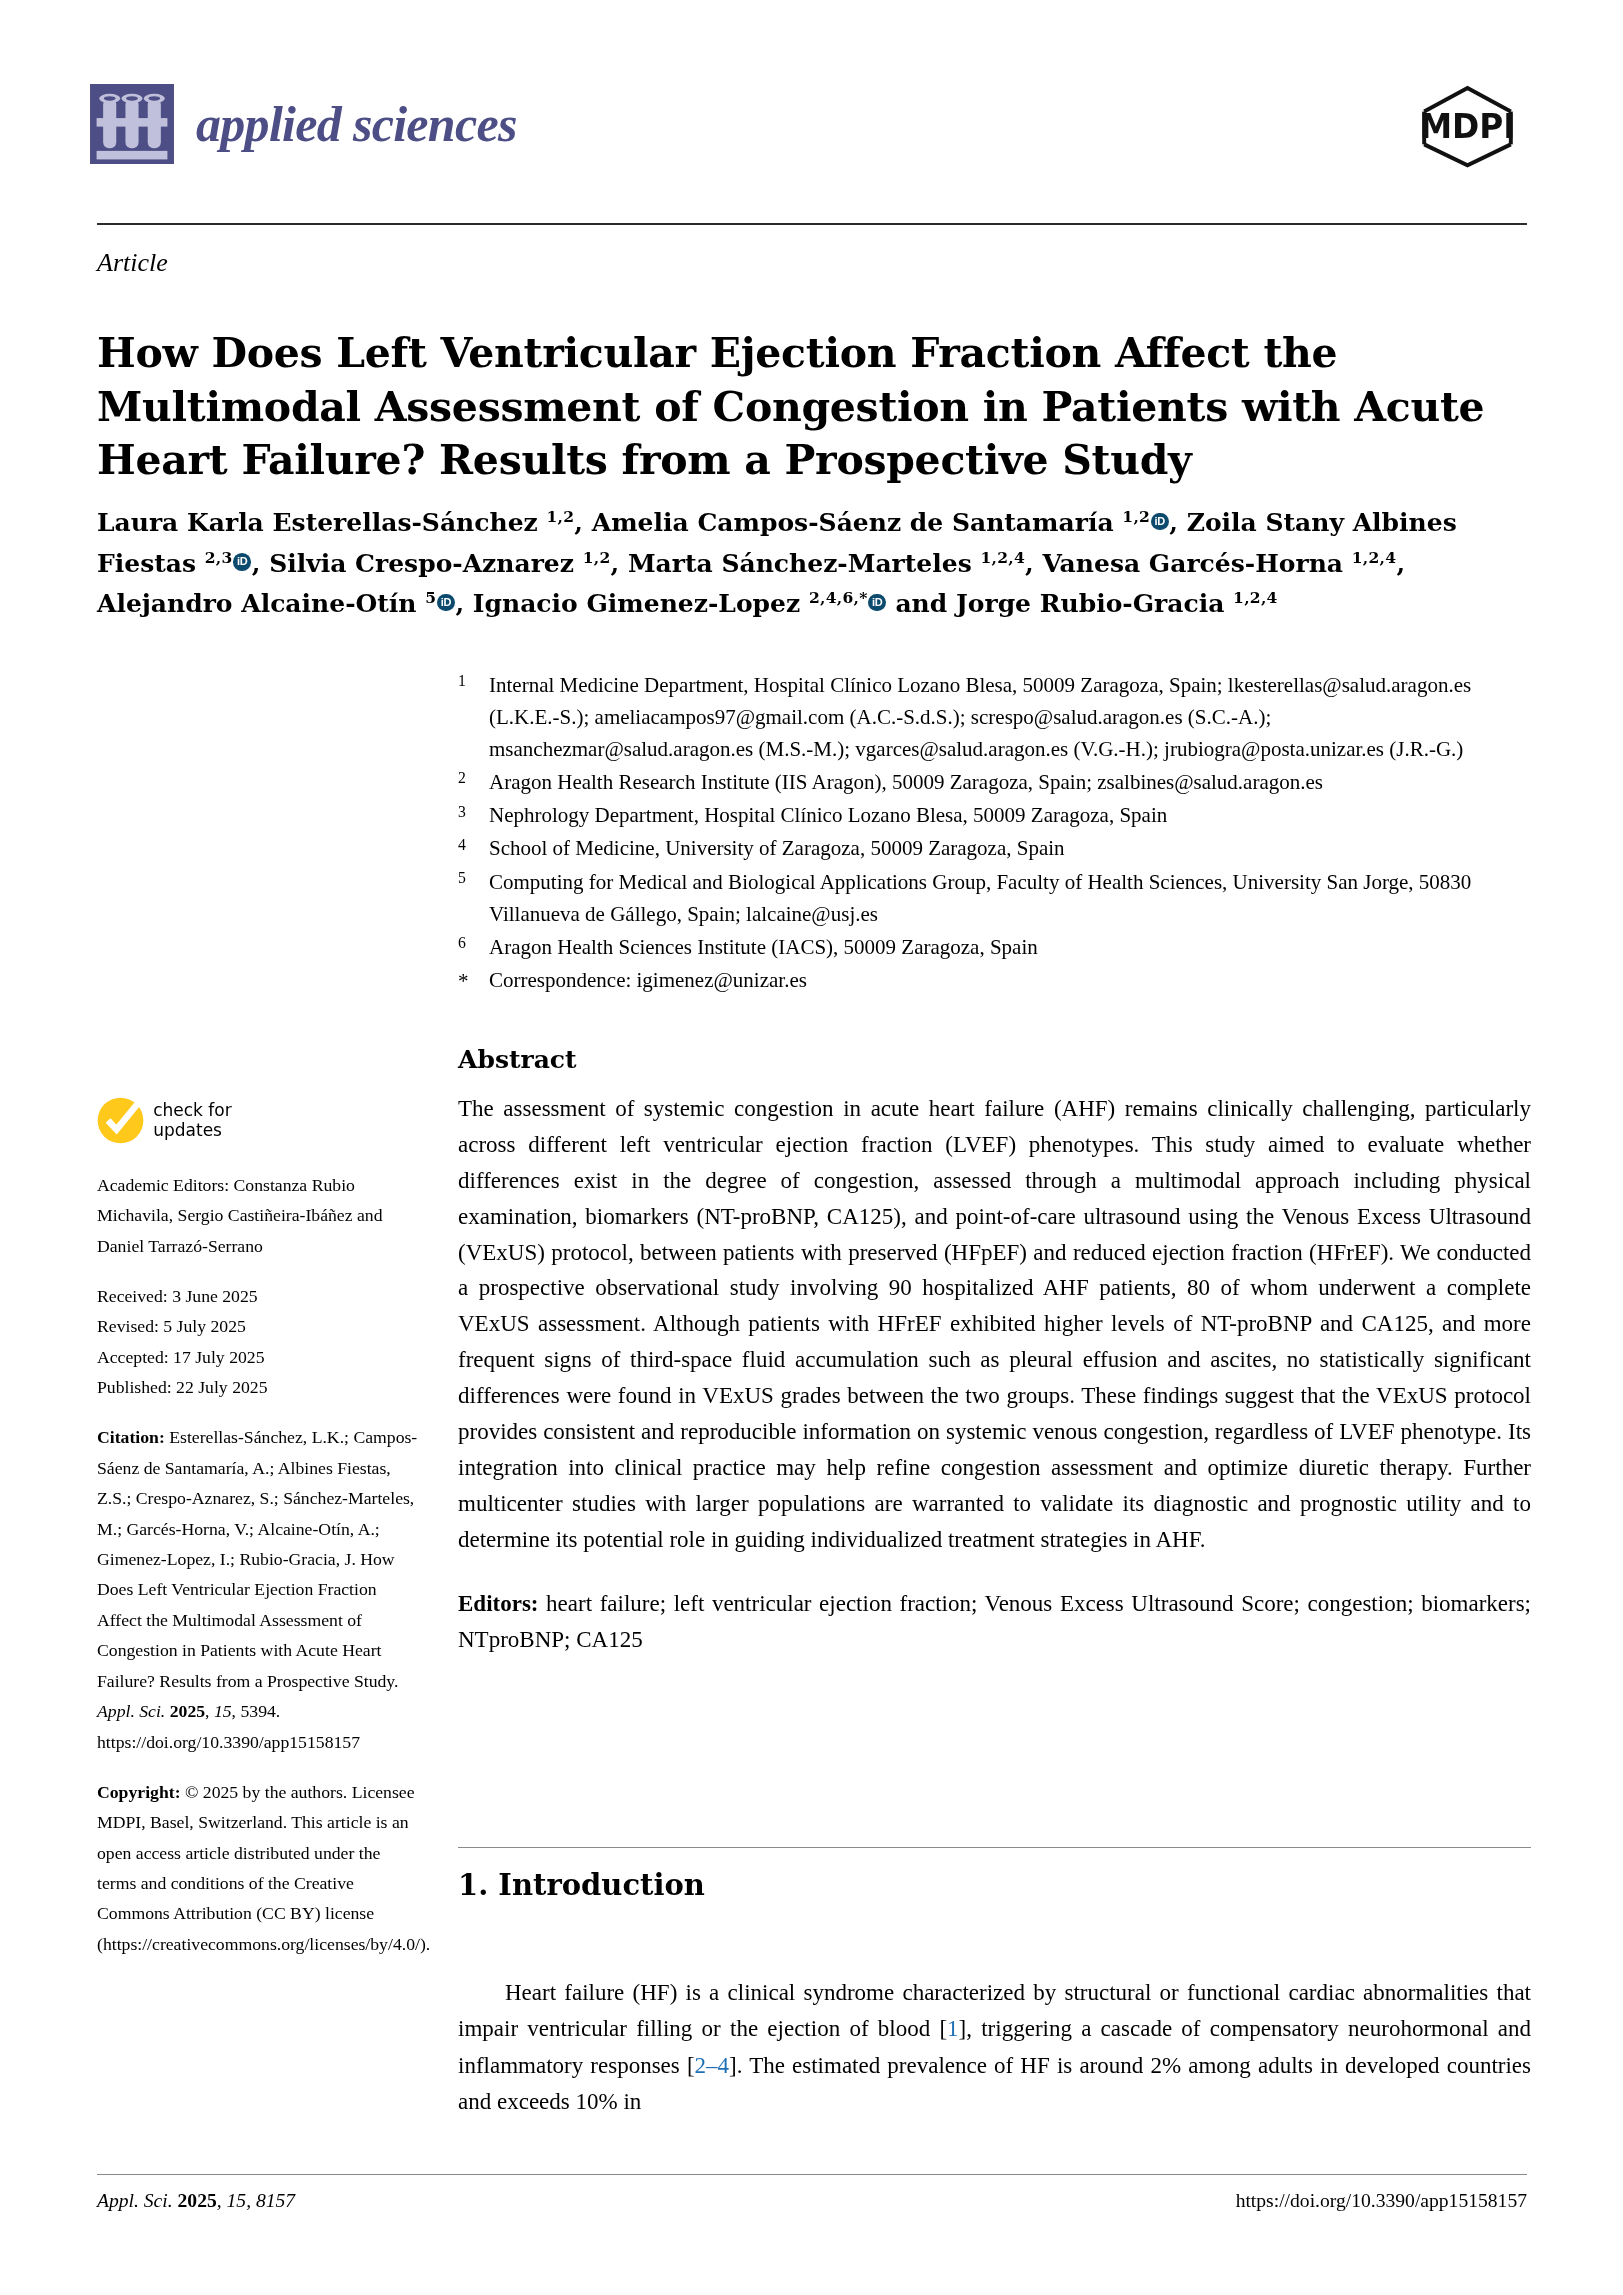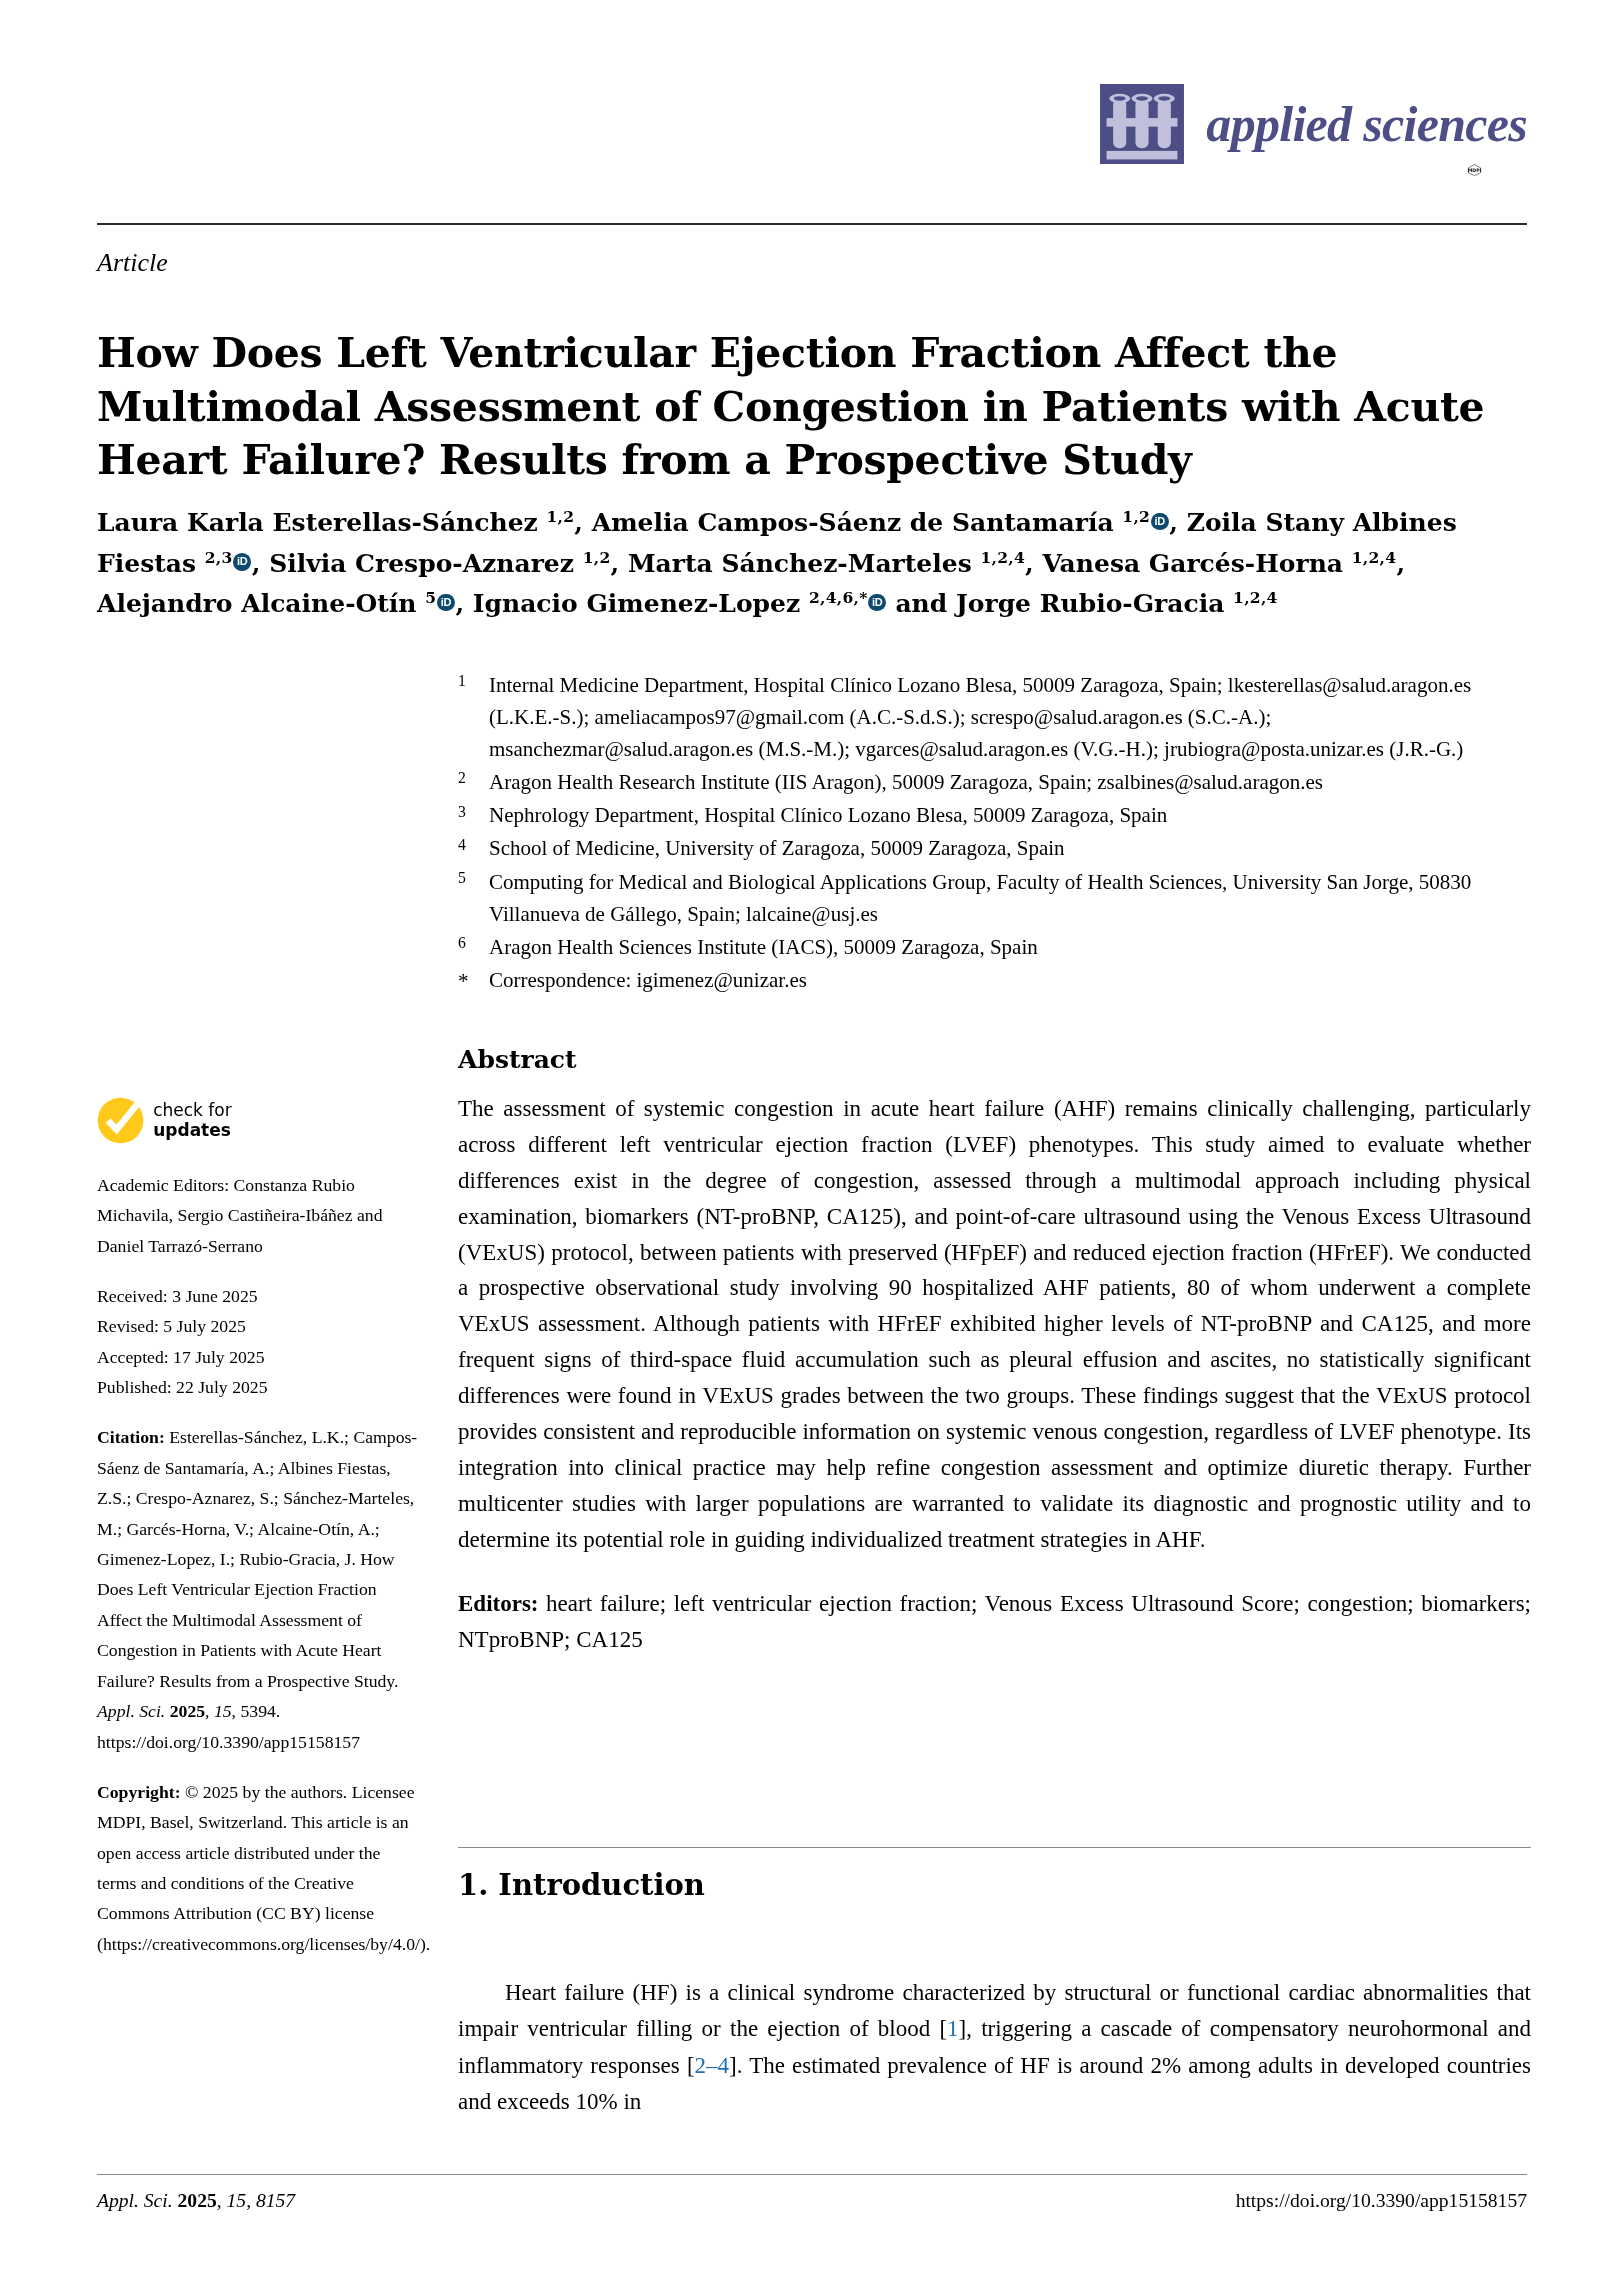--- a/index.html
+++ b/index.html
@@ -20,28 +20,27 @@
     position: absolute;
     left: 0; top: 0;
     width: 1623px;
     height: 2295px;
     background: #fff;
   }
 
   
   .masthead {
     position: absolute;
-    left: 97px;
+    left: 90px;
     top: 84px;
     width: 1430px;
     height: 92px;
     display: flex;
-    align-items: flex-end;
+    align-items: flex-start;
     justify-content: space-between;
-    flex-direction: column;
   }
   .brand {
     display: flex;
     align-items: center;
     gap: 22px;
   }
   .flask-logo {
     width: 84px;
     height: 80px;
     display: block;
@@ -172,21 +171,21 @@
     gap: 9.2px;
     margin-bottom: 26px;
   }
   .cfu-mark { width: 47px; height: 47px; display:block; }
   .cfu-text {
     font-family: "DejaVu Sans", sans-serif;
     line-height: 1.12;
     font-size: 17px;
   }
   .cfu-text .l1 { display:block; font-weight: 400; }
-  .cfu-text .l2 { display:block; font-weight: 700; }
+  .cfu-text .l2 { display:block; font-weight: 400; }
 
   .sb-block { margin-bottom: 19.6px; }
   .sb-block.dates { }
   .sb-line { display: block; }
   .sb-block b { font-weight: 700; }
 
   
   .main {
     position: absolute;
     left: 458px;

